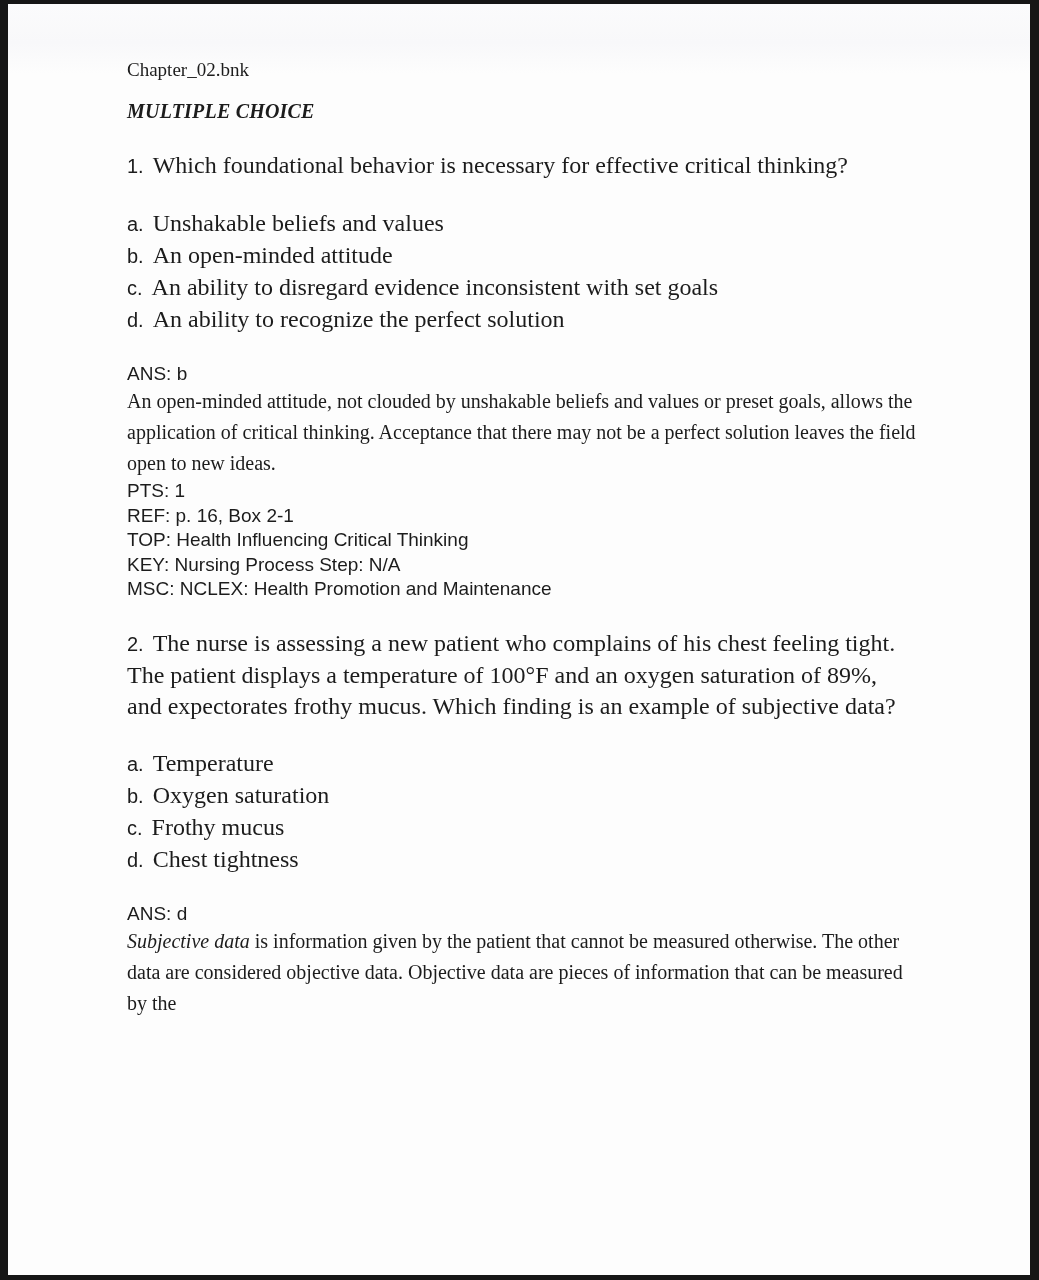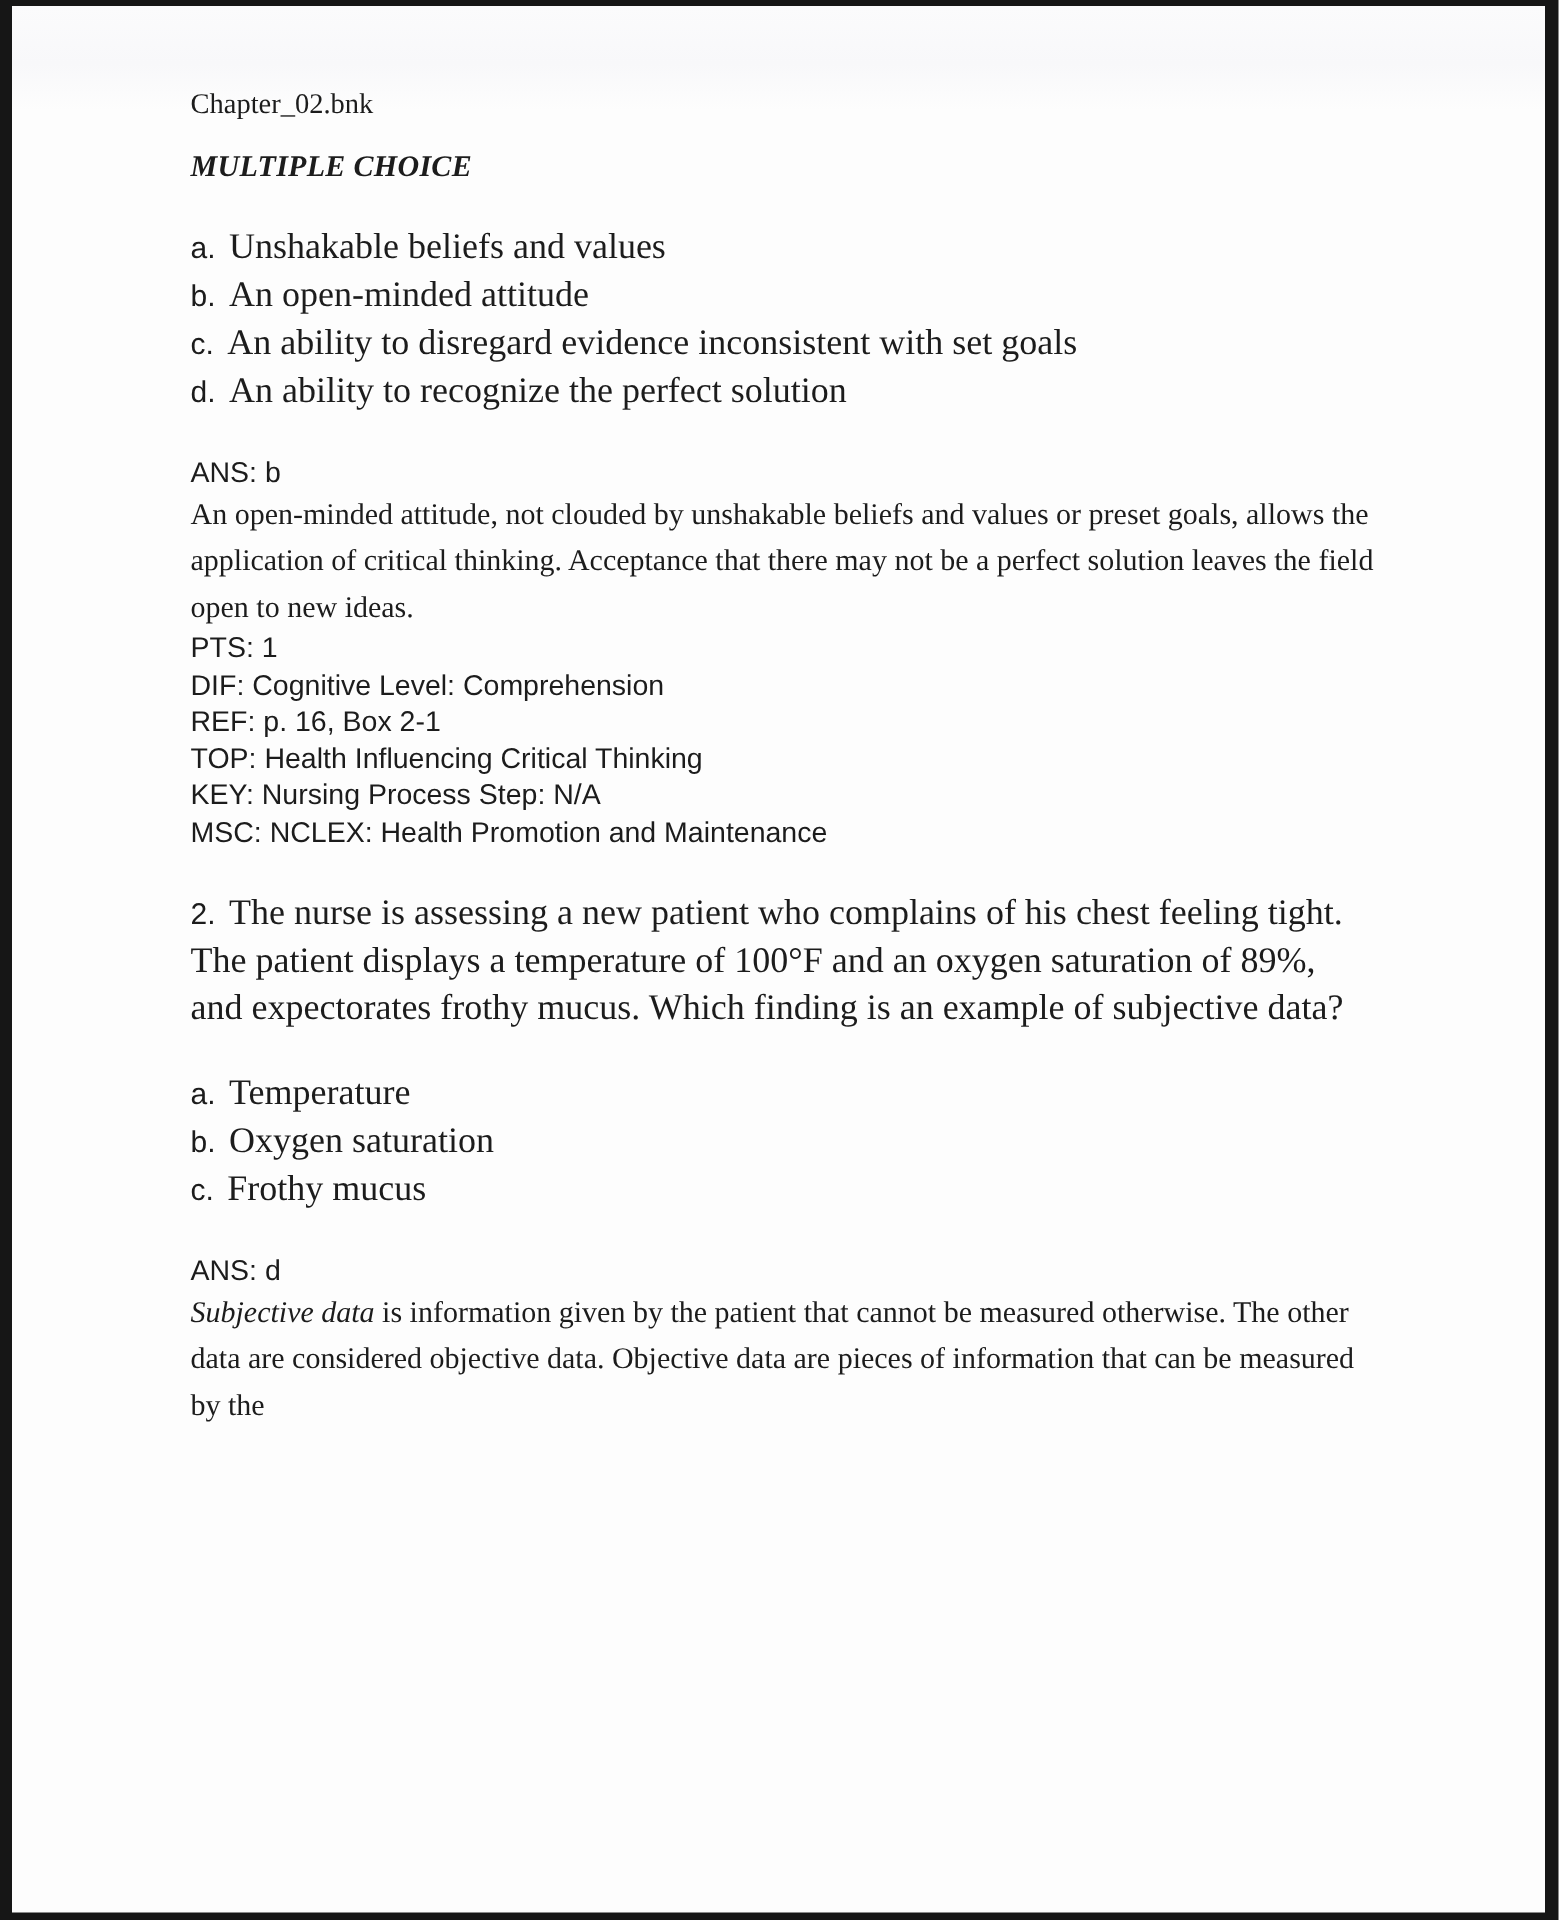--- a/index.html
+++ b/index.html
@@ -99,49 +99,50 @@
 <body>
 
 <div class="page">
   <div class="content">
 
     <div class="filename">Chapter_02.bnk</div>
 
     <div class="section-title">MULTIPLE CHOICE</div>
 
     <div class="question-block">
+      <div class="q-text"><span class="qnum">1.</span><span>Which foundational behavior is necessary for effective critical thinking?</span></div>
 
       <div class="options">
         <div class="option"><span class="opt-label">a.</span><span>Unshakable beliefs and values</span></div>
         <div class="option"><span class="opt-label">b.</span><span>An open-minded attitude</span></div>
         <div class="option"><span class="opt-label">c.</span><span>An ability to disregard evidence inconsistent with set goals</span></div>
         <div class="option"><span class="opt-label">d.</span><span>An ability to recognize the perfect solution</span></div>
       </div>
 
       <div class="answer-line"><span>ANS:</span> <span>b</span></div>
 
       <div class="rationale">An open-minded attitude, not clouded by unshakable beliefs and values or preset goals, allows the application of critical thinking. Acceptance that there may not be a perfect solution leaves the field open to new ideas.</div>
 
       <div class="meta">
         <div>PTS: 1</div>
-        <div>DIF: Cognitive Level: Comprehension</div>
         <div>REF: p. 16, Box 2-1</div>
         <div>TOP: Health Influencing Critical Thinking</div>
         <div>KEY: Nursing Process Step: N/A</div>
         <div>MSC: NCLEX: Health Promotion and Maintenance</div>
       </div>
     </div>
 
     <div class="question-block second">
       <div class="q-text"><span class="qnum">2.</span><span>The nurse is assessing a new patient who complains of his chest feeling tight. The patient displays a temperature of 100°F and an oxygen saturation of 89%, and expectorates frothy mucus. Which finding is an example of subjective data?</span></div>
 
       <div class="options">
         <div class="option"><span class="opt-label">a.</span><span>Temperature</span></div>
         <div class="option"><span class="opt-label">b.</span><span>Oxygen saturation</span></div>
         <div class="option"><span class="opt-label">c.</span><span>Frothy mucus</span></div>
+        <div class="option"><span class="opt-label">d.</span><span>Chest tightness</span></div>
       </div>
 
       <div class="answer-line"><span>ANS:</span> <span>d</span></div>
 
       <div class="rationale"><span class="italic-lead">Subjective data</span><span> is information given by the patient that cannot be measured otherwise. The other data are considered objective data. Objective data are pieces of information that can be measured by the</span></div>
     </div>
 
   </div>
 </div>
 

